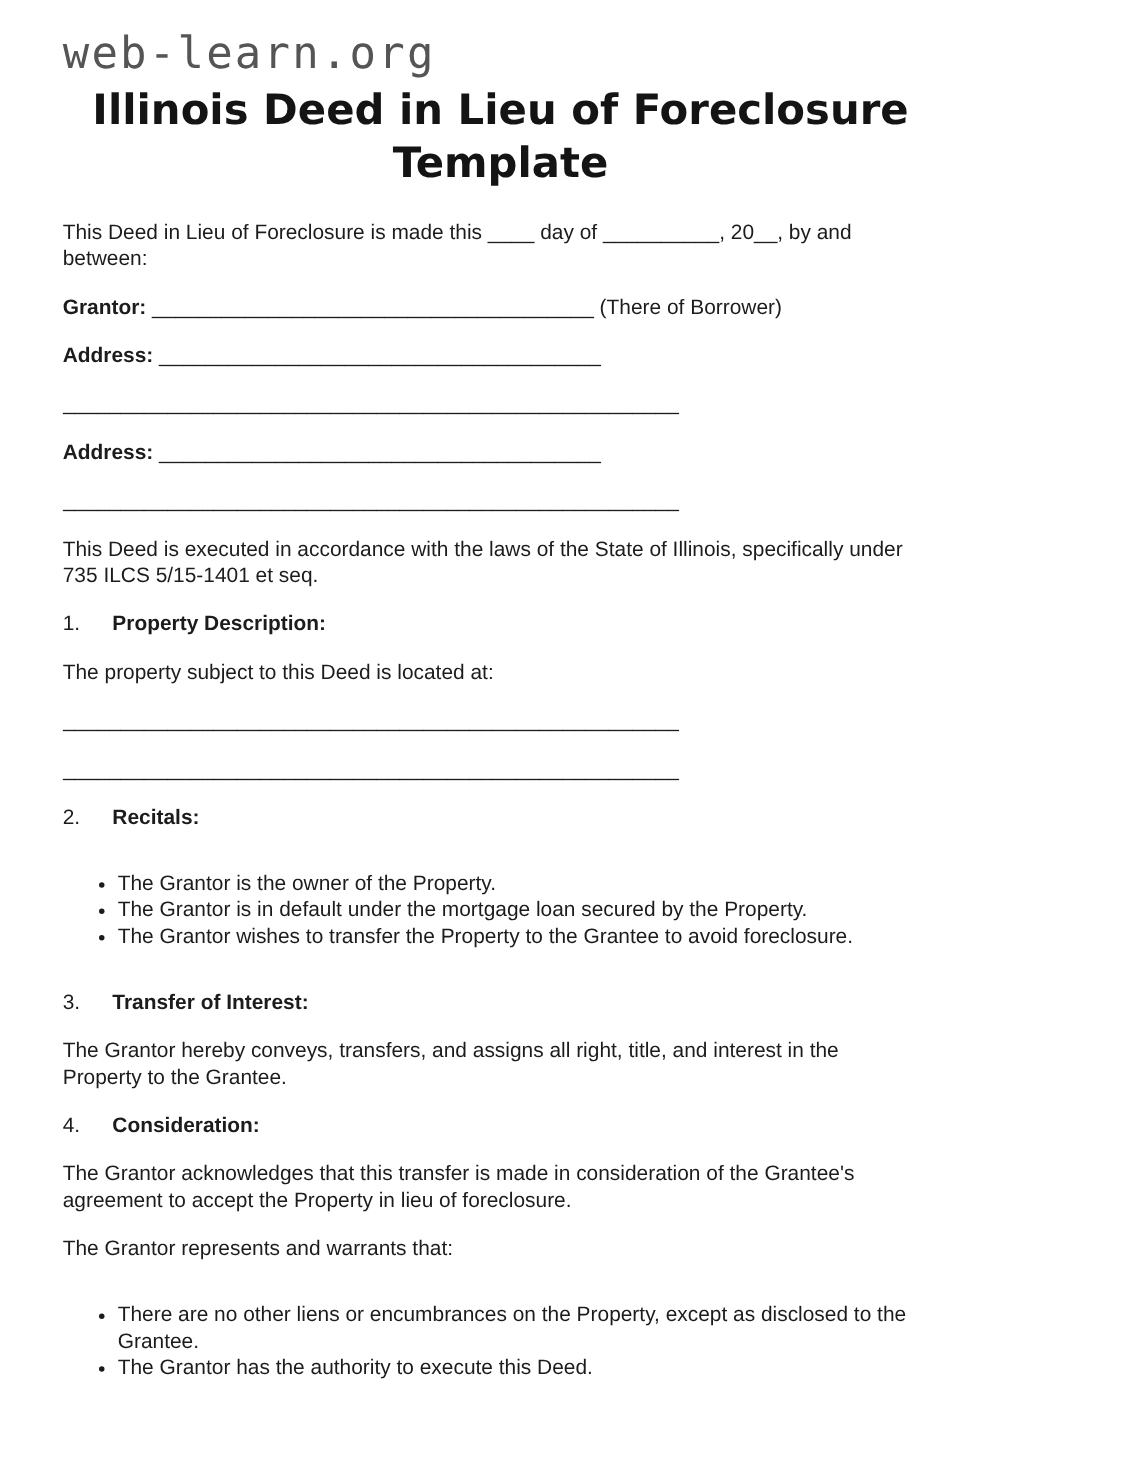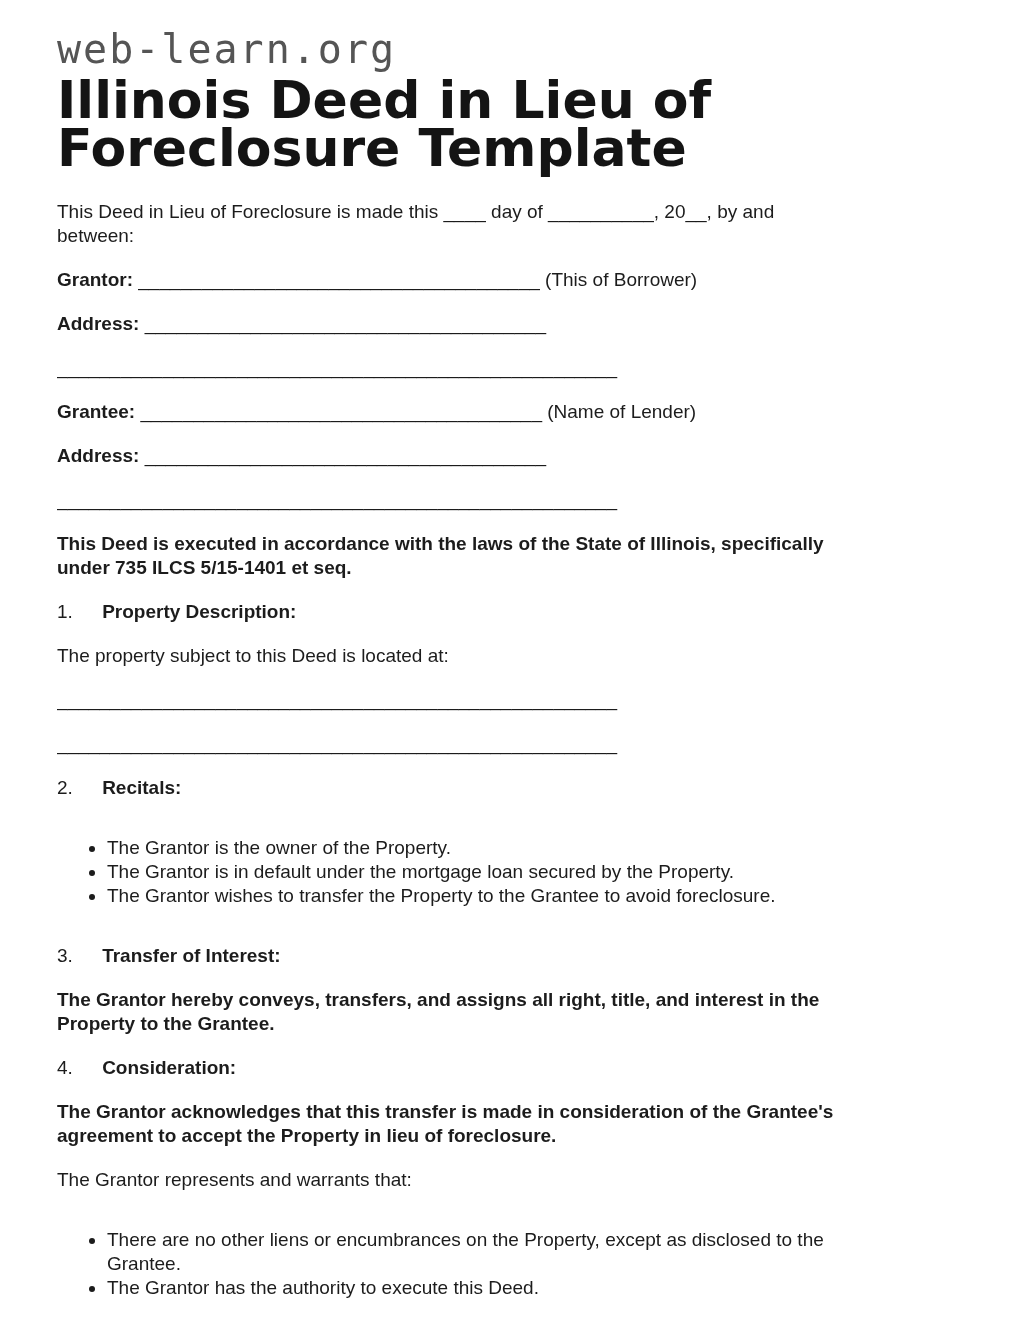--- a/index.html
+++ b/index.html
@@ -21,56 +21,56 @@
     font-family: "DejaVu Sans Mono", "Liberation Mono", monospace;
     font-size: 40px;
     line-height: 46px;
     letter-spacing: 2px;
     color: #555555;
     white-space: nowrap;
   }
   h1 {
     font-family: "DejaVu Sans", "Liberation Sans", sans-serif;
     font-weight: 700;
-    font-size: 52px;
+    font-size: 38px;
     line-height: 48px;
     margin: 4px 0 28px 0;
     color: #141414;
     max-width: 880px;
+    text-align: center;
   }
   p { margin: 20px 0; }
   ul {
     margin: 36px 0;
     padding-left: 50px;
     max-width: 840px;
   }
   li { margin: 0; padding: 0; }
-  .mw { max-width: 780px; font-weight: bold; }
+  .mw { max-width: 780px; }
   .blank-line { white-space: nowrap; overflow: hidden; }
   strong { font-weight: 700; }
   .sec-head strong { font-weight: 700; margin-left: 24px; }
 </style>
 </head>
 <body>
 
 <div class="doc">
 
   <div class="logo">web-learn.org</div>
 
   <h1>Illinois Deed in Lieu of Foreclosure Template</h1>
 
   <p>This Deed in Lieu of Foreclosure is made this ____ day of __________, 20__, by and between:</p>
 
-  <p><strong>Grantor:</strong> <span>______________________________________</span> <span>(This of Borrower)</span></p>
+  <p><strong>Grantor:</strong> <span>______________________________________</span> <span>(There of Borrower)</span></p>
 
   <p><strong>Address:</strong> <span>______________________________________</span></p>
 
   <p class="blank-line">_____________________________________________________</p>
 
-  <p><strong>Grantee:</strong> <span>______________________________________</span> <span>(Name of Lender)</span></p>
 
   <p><strong>Address:</strong> <span>______________________________________</span></p>
 
   <p class="blank-line">_____________________________________________________</p>
 
   <p class="mw">This Deed is executed in accordance with the laws of the State of Illinois, specifically under 735 ILCS 5/15-1401 et seq.</p>
 
   <p class="sec-head"><span>1.</span> <strong>Property Description:</strong></p>
 
   <p>The property subject to this Deed is located at:</p>

